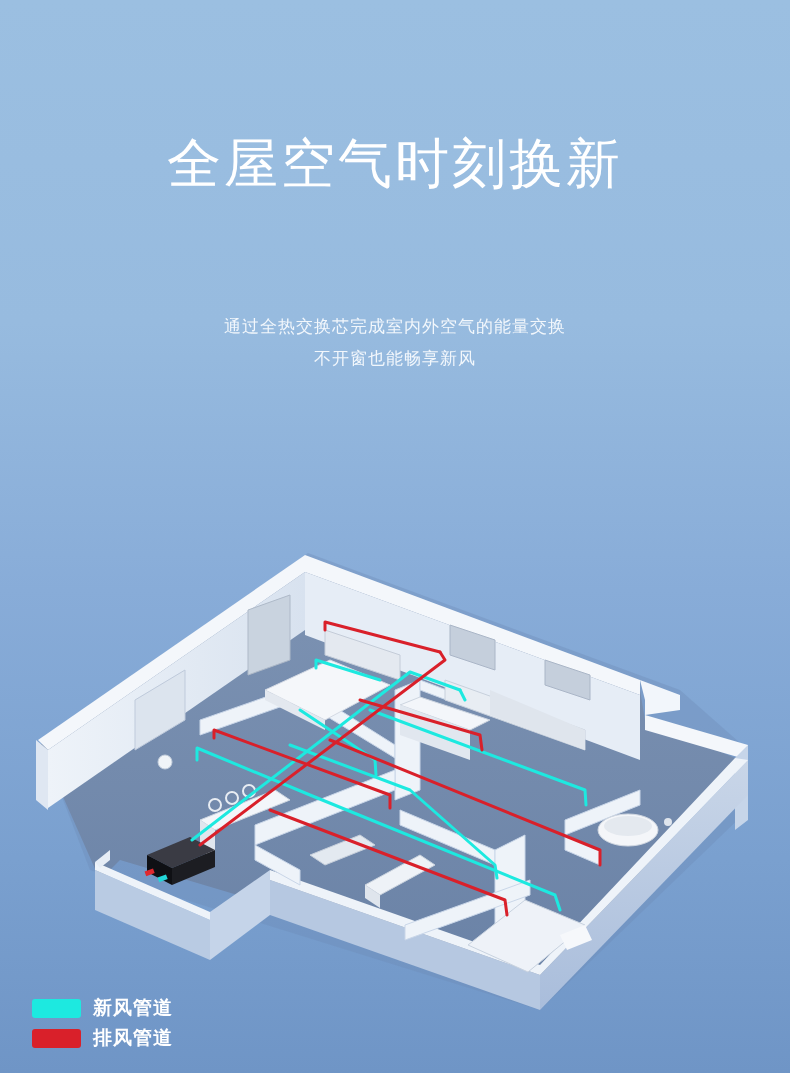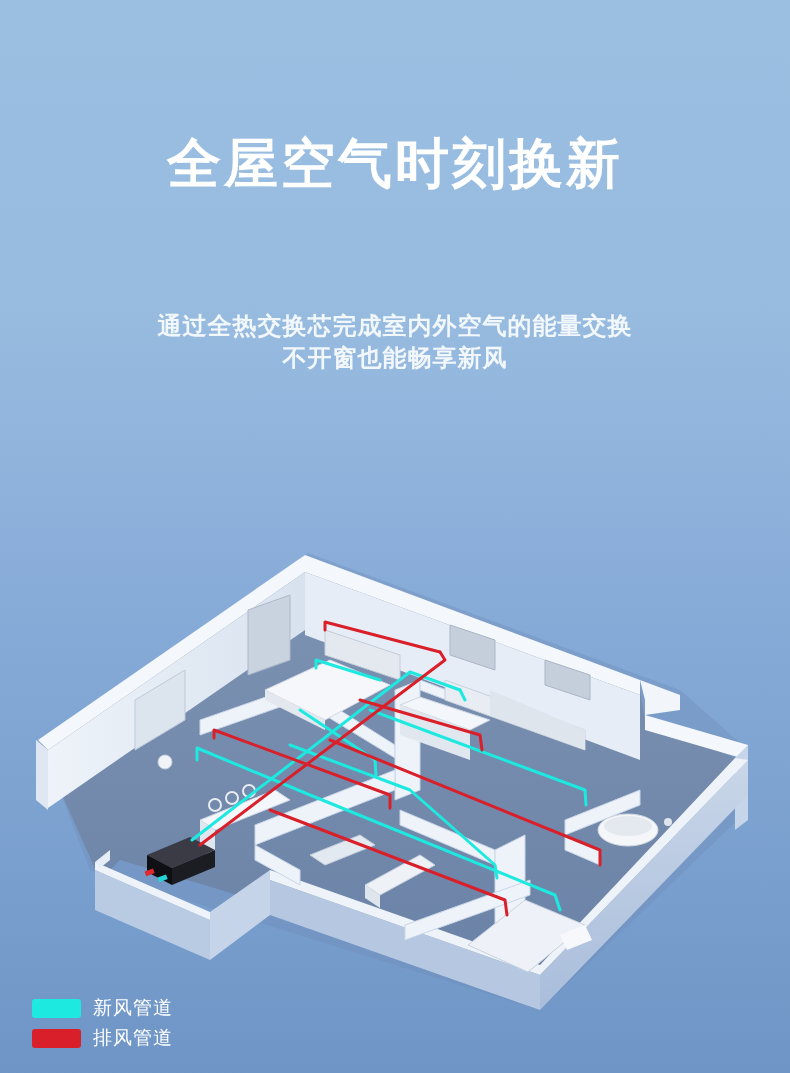--- a/index.html
+++ b/index.html
@@ -7,43 +7,43 @@
       width: 790px; height: 1073px; overflow: hidden; position: relative;
       background: linear-gradient(180deg, #9bbfe1 0%, #97bbdf 30%, #88acd8 55%, #7aa0cf 80%, #6f95c6 100%);
       font-family: "DejaVu Sans", "Liberation Sans", sans-serif;
     }
     .headline {
       position: absolute; left: 0; right: 0; top: 128px;
       text-align: center; color: #ffffff;
     }
     .headline .line {
       display: block; font-size: 54px; line-height: 72px; letter-spacing: 3px;
-      font-weight: 700;
+      font-weight: 400;
     }
     .subtitle {
       position: absolute; left: 0; right: 0; top: 310px;
       text-align: center; color: #f2f7fc;
     }
     .subtitle .line {
-      display: block; font-size: 24px; line-height: 32px; letter-spacing: 1px; font-weight: bold;
+      display: block; font-size: 17px; line-height: 32px; letter-spacing: 1px;
     }
     .illustration {
       position: absolute; left: 0; top: 540px; width: 790px; height: 470px;
     }
     .legend {
       position: absolute; left: 32px; top: 993px;
     }
     .legend-item {
       display: flex; align-items: center; height: 30px;
     }
     .legend-swatch {
       width: 49px; height: 19px; border-radius: 3px; margin-right: 12px;
     }
     .legend-label {
-      color: #ffffff; font-size: 19px; letter-spacing: 1px;
+      color: #ffffff; font-size: 19px; letter-spacing: 1px; font-weight: bold;
     }
   </style>
 </head>
 <body>
 
 <div class="headline">
   <span class="line">全屋空气时刻换新</span>
 </div>
 
 <div class="subtitle">

